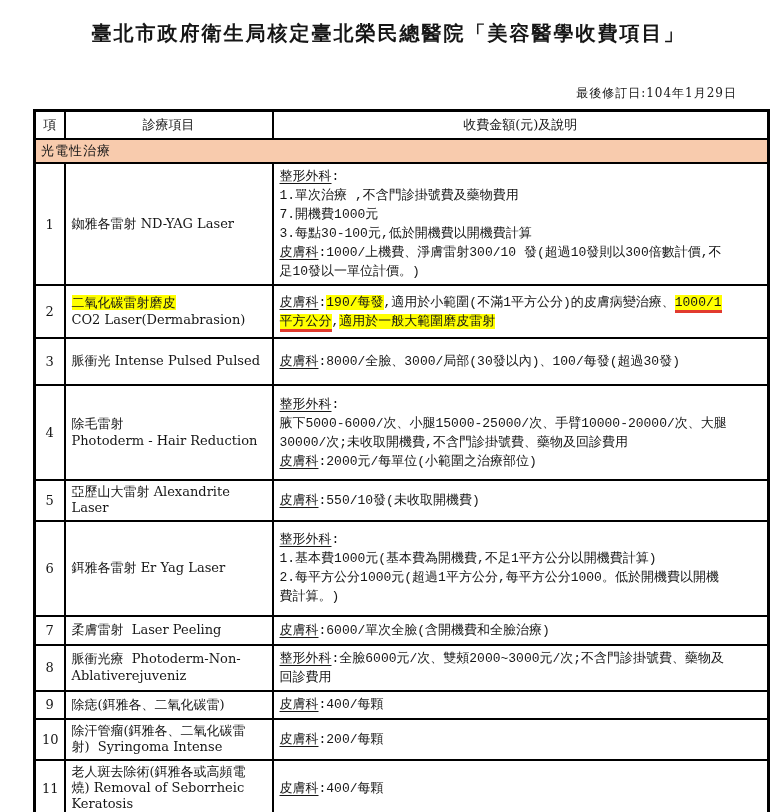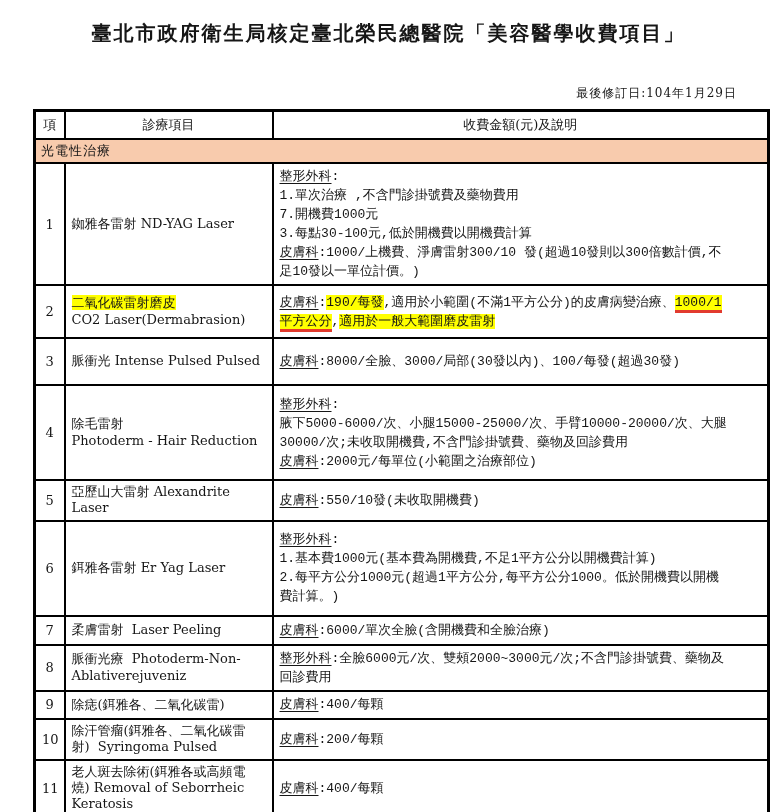--- a/index.html
+++ b/index.html
@@ -182,21 +182,21 @@
             <div class="line"><span>除痣(鉺雅各、二氧化碳雷)</span></div>
           </td>
           <td class="cell-fee">
             <div class="line"><span class="u">皮膚科</span><span>:400/每顆</span></div>
           </td>
         </tr>
         <tr>
           <td class="cell-no">10</td>
           <td class="cell-treatment">
             <div class="line"><span>除汗管瘤(鉺雅各、二氧化碳雷</span></div>
-            <div class="line"><span>射)  Syringoma Pulsed</span></div>
+            <div class="line"><span>射)  Syringoma Intense</span></div>
           </td>
           <td class="cell-fee">
             <div class="line"><span class="u">皮膚科</span><span>:200/每顆</span></div>
           </td>
         </tr>
         <tr>
           <td class="cell-no">11</td>
           <td class="cell-treatment">
             <div class="line"><span>老人斑去除術(鉺雅各或高頻電</span></div>
             <div class="line"><span>燒) Removal of Seborrheic</span></div>

